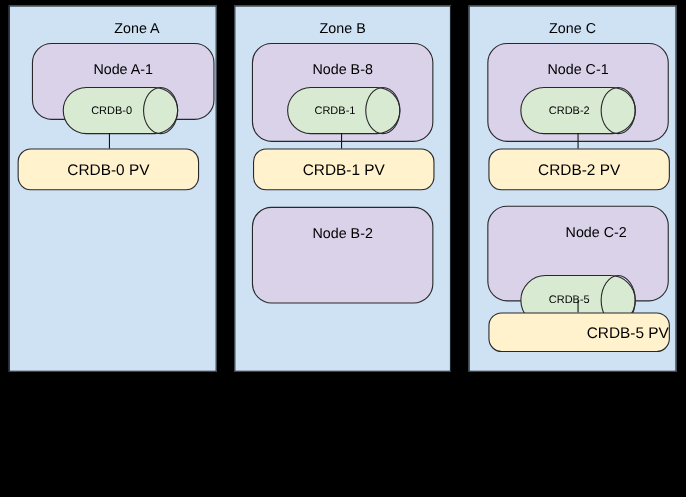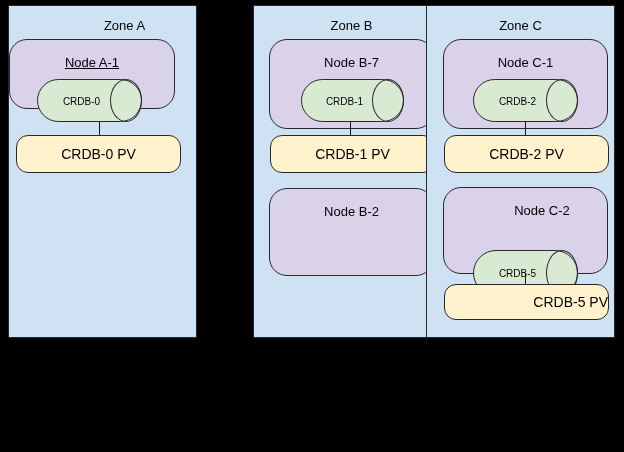--- a/index.html
+++ b/index.html
@@ -71,41 +71,41 @@
   }
 </style>
 </head>
 <body>
 
 <div class="canvas">
 
   <div class="zone" style="left:8px; top:5px; width:189px; height:333px;padding-left:44px;">
     <div class="zone-title">Zone A</div>
 
-    <div class="node" style="left:0; top:33px; width:166px; height:70px;text-decoration:underline;">
+    <div class="node" style="left:20px; top:33px; width:166px; height:70px;">
       <div class="node-title">Node A-1</div>
       <div class="cyl" style="left:27px; top:39px; width:105px; height:43px;">
         <div class="cyl-body"></div>
         <div class="cyl-cap"></div>
         <div class="cyl-label">CRDB-0</div>
       </div>
     </div>
 
     <div class="connector" style="left:90px; top:115px; height:14px;"></div>
 
     <div class="pv" style="left:7px; top:129px; width:165px; height:38px;">
       <span>CRDB-0 PV</span>
     </div>
   </div>
 
-  <div class="zone" style="left:213px; top:5px; width:197px; height:333px;margin-left:40px;">
+  <div class="zone" style="left:213px; top:5px; width:197px; height:333px;">
     <div class="zone-title">Zone B</div>
 
     <div class="node" style="left:15px; top:33px; width:165px; height:90px;">
-      <div class="node-title">Node B-7</div>
+      <div class="node-title">Node B-8</div>
       <div class="cyl" style="left:31px; top:39px; width:103px; height:43px;">
         <div class="cyl-body"></div>
         <div class="cyl-cap"></div>
         <div class="cyl-label">CRDB-1</div>
       </div>
     </div>
 
     <div class="connector" style="left:96px; top:115px; height:14px;"></div>
 
     <div class="pv" style="left:16px; top:129px; width:165px; height:38px;">

